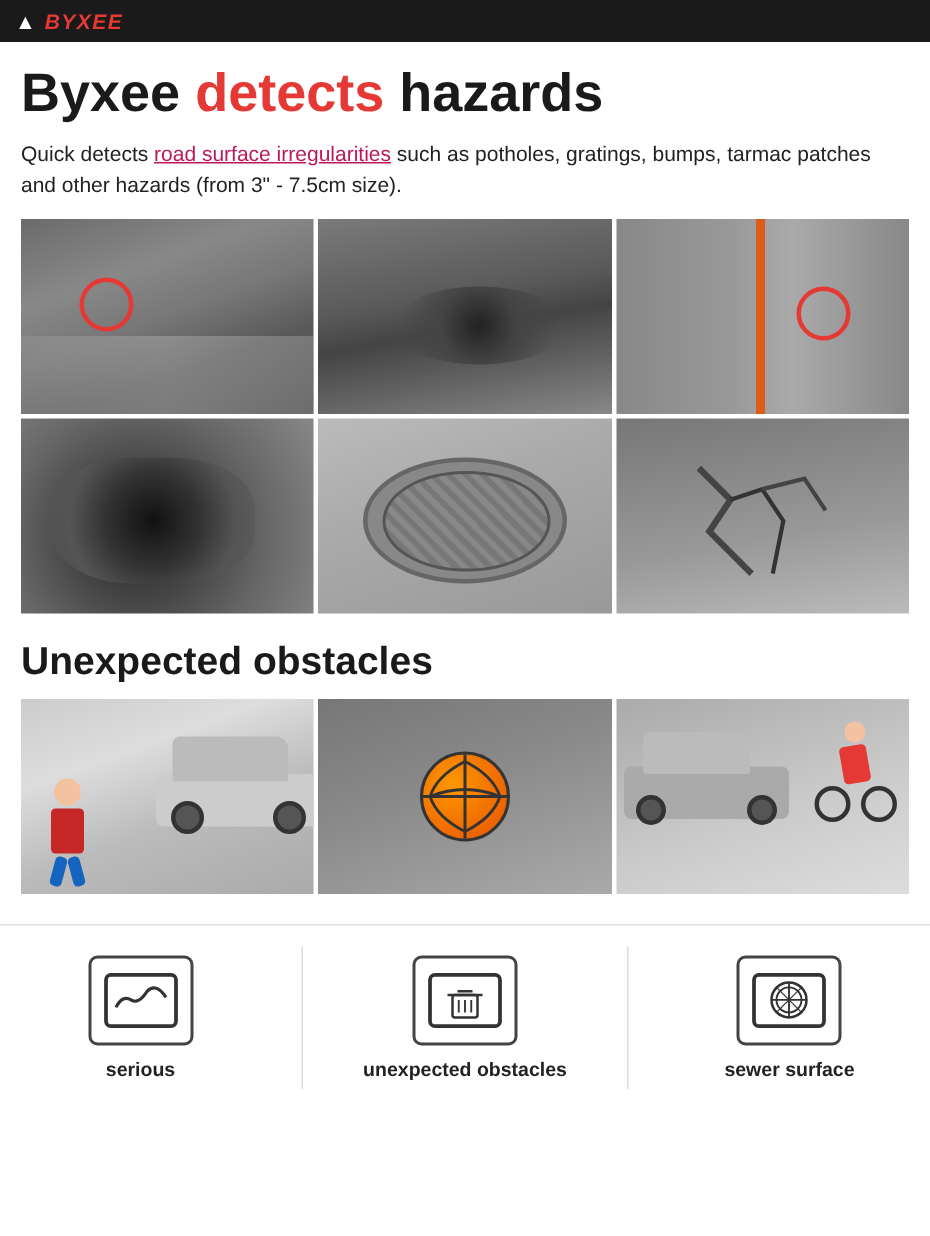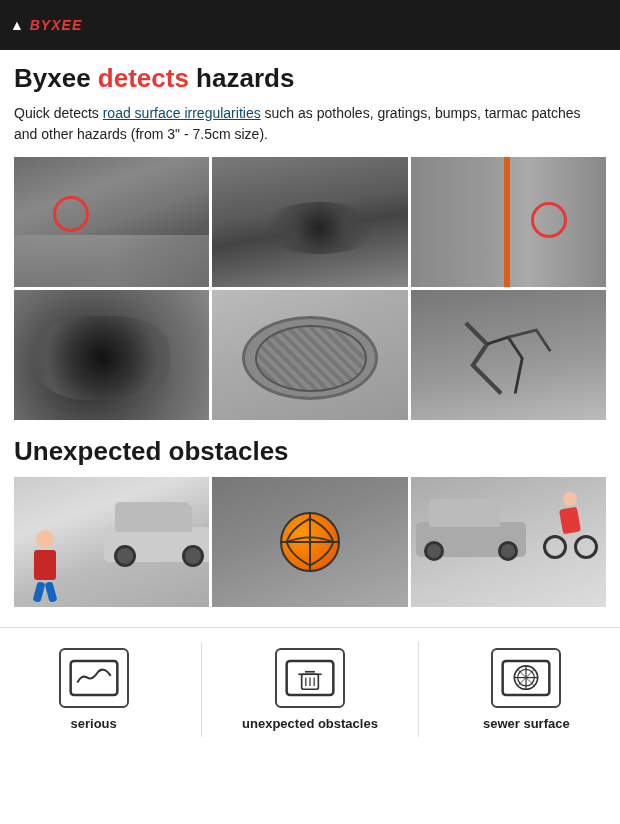--- a/index.html
+++ b/index.html
@@ -6,21 +6,21 @@
     body {
       font-family: Arial, Helvetica, sans-serif;
       background: #fff;
       width: 620px;
       overflow-x: hidden;
     }
 
     
     .header {
       background: #1a1a1a;
-      padding: 17px 10px;
+      padding: 6px 10px;
       display: flex;
       align-items: center;
     }
     .logo-text {
       color: #fff;
       font-weight: 900;
       font-size: 14px;
       font-style: italic;
       letter-spacing: 1px;
     }
@@ -28,38 +28,38 @@
       color: #e53935;
     }
 
     
     .content {
       padding: 14px 14px 0 14px;
     }
 
     
     .main-title {
-      font-size: 26px;
+      font-size: 36px;
       font-weight: 900;
       color: #1a1a1a;
       margin-bottom: 10px;
       line-height: 1.1;
     }
     .main-title .highlight {
       color: #e53935;
     }
 
     .description {
       font-size: 14px;
       color: #222;
       line-height: 1.5;
       margin-bottom: 12px;
     }
     .description .link {
-      color: #0c4a6e;
+      color: #be185d;
       text-decoration: underline;
     }
 
     
     .image-grid {
       display: grid;
       grid-template-columns: 1fr 1fr 1fr;
       grid-template-rows: auto auto;
       gap: 3px;
       margin-bottom: 16px;

